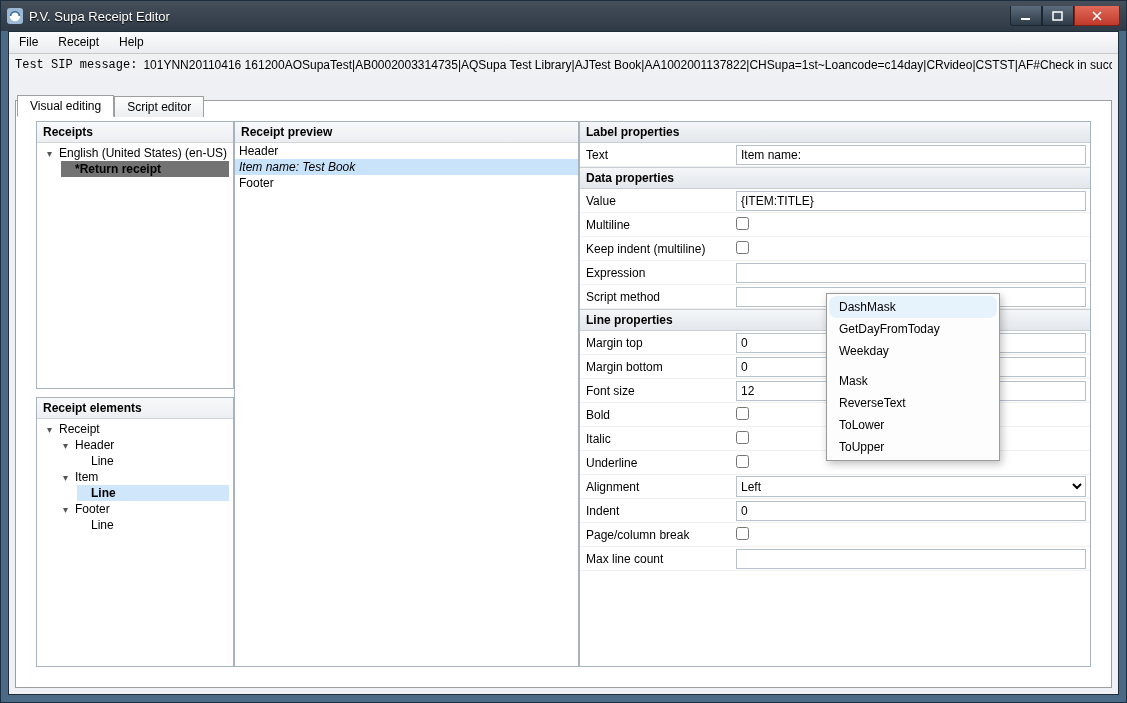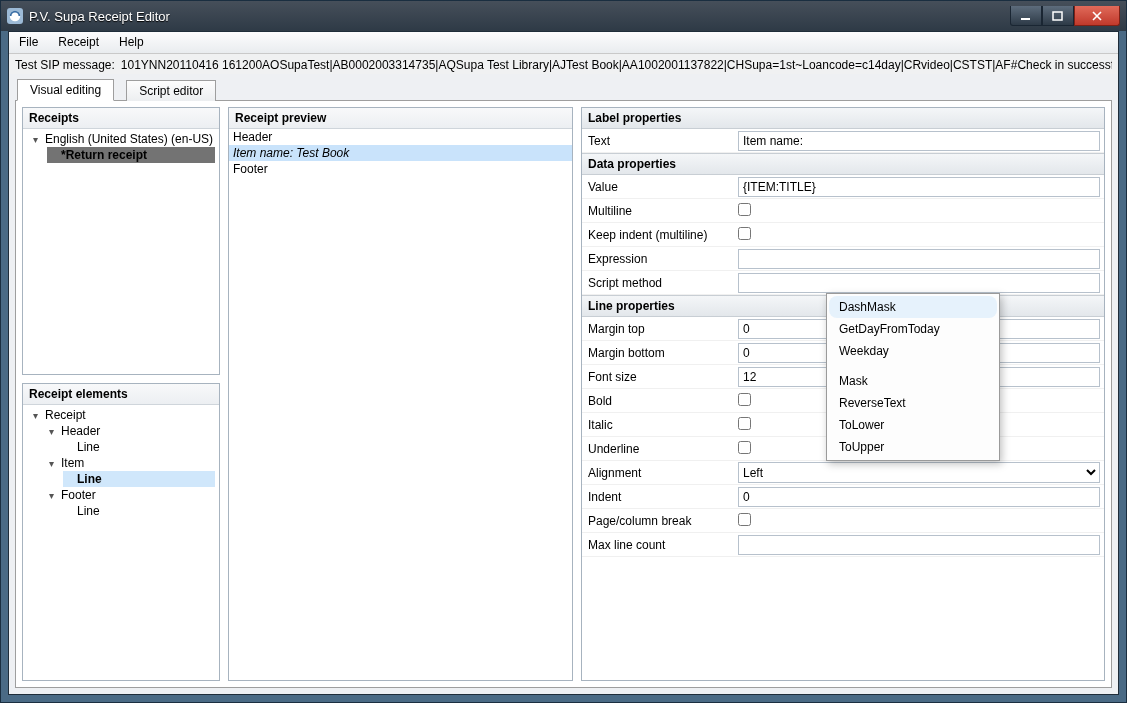--- a/index.html
+++ b/index.html
@@ -17,28 +17,28 @@
 .titlebar .wbtn.min { border-top-left-radius:0; border-bottom-left-radius:3px;}
 .titlebar .wbtn.close { border-bottom-right-radius:3px;}
 .titlebar .wbtn svg { width: 12px; height: 10px; }
 
 .client { flex: 1; background: #eef0f3; display: flex; flex-direction: column; margin: 0 7px 7px 7px; border: 1px solid #1f2d3a; }
 
 .menubar { height: 22px; background: linear-gradient(#fcfcfd,#e9ecef); border-bottom: 1px solid #c9c9c9; display: flex; align-items: stretch; padding: 0 0; }
 .menubar .menu-item { padding: 3px 10px; cursor: default; }
 
 .siprow { display: flex; align-items: center; padding: 4px 6px 2px 6px; gap: 6px; background:#f0f1f2;}
-.siprow .lbl { white-space: nowrap; }
+.siprow .lbl { white-space: nowrap; font-family: Liberation Mono, monospace; }
 .siprow .val { white-space: nowrap; overflow: hidden; }
 
 .tabstrip { height: 24px; display: flex; align-items: flex-end; padding-left: 8px; margin-top:2px;}
-.tab { padding: 3px 12px 3px 12px; border: 1px solid #9e9e9e; border-bottom: none; background: linear-gradient(#fdfdfd,#eceef0); margin-right: 12px; position: relative; top: 1px; }
+.tab { padding: 3px 12px 3px 12px; border: 1px solid #9e9e9e; border-bottom: none; background: linear-gradient(#fdfdfd,#eceef0); margin-right: 0px; position: relative; top: 17px; }
 .tab.active { background: #ffffff; font-weight: normal; border-bottom: 1px solid #ffffff; }
 
-.tabpage { flex: 1; background: #ffffff; border: 1px solid #9e9e9e; margin: 0 6px 6px 6px; padding: 6px; display: flex; gap: 8px; }
+.tabpage { flex: 1; background: #ffffff; border: 1px solid #9e9e9e; margin: 0 6px 6px 6px; padding: 20px; display: flex; }
 
 .col-left { width: 198px; display: flex; flex-direction: column; gap: 8px; }
 .col-mid  { width: 345px; display: flex; flex-direction: column; }
 .col-right{ flex: 1; display: flex; flex-direction: column; }
 
 .panel { border: 1px solid #a7b3bf; background: #ffffff; display: flex; flex-direction: column; }
 .panel-head { background: linear-gradient(#f8f9fa,#eceff2); padding: 3px 6px; border-bottom: 1px solid #cfd5db; font-weight: bold; }
 .panel-body { overflow: auto; flex: 1; padding: 2px 4px; }
 
 .tree li { list-style: none; }

